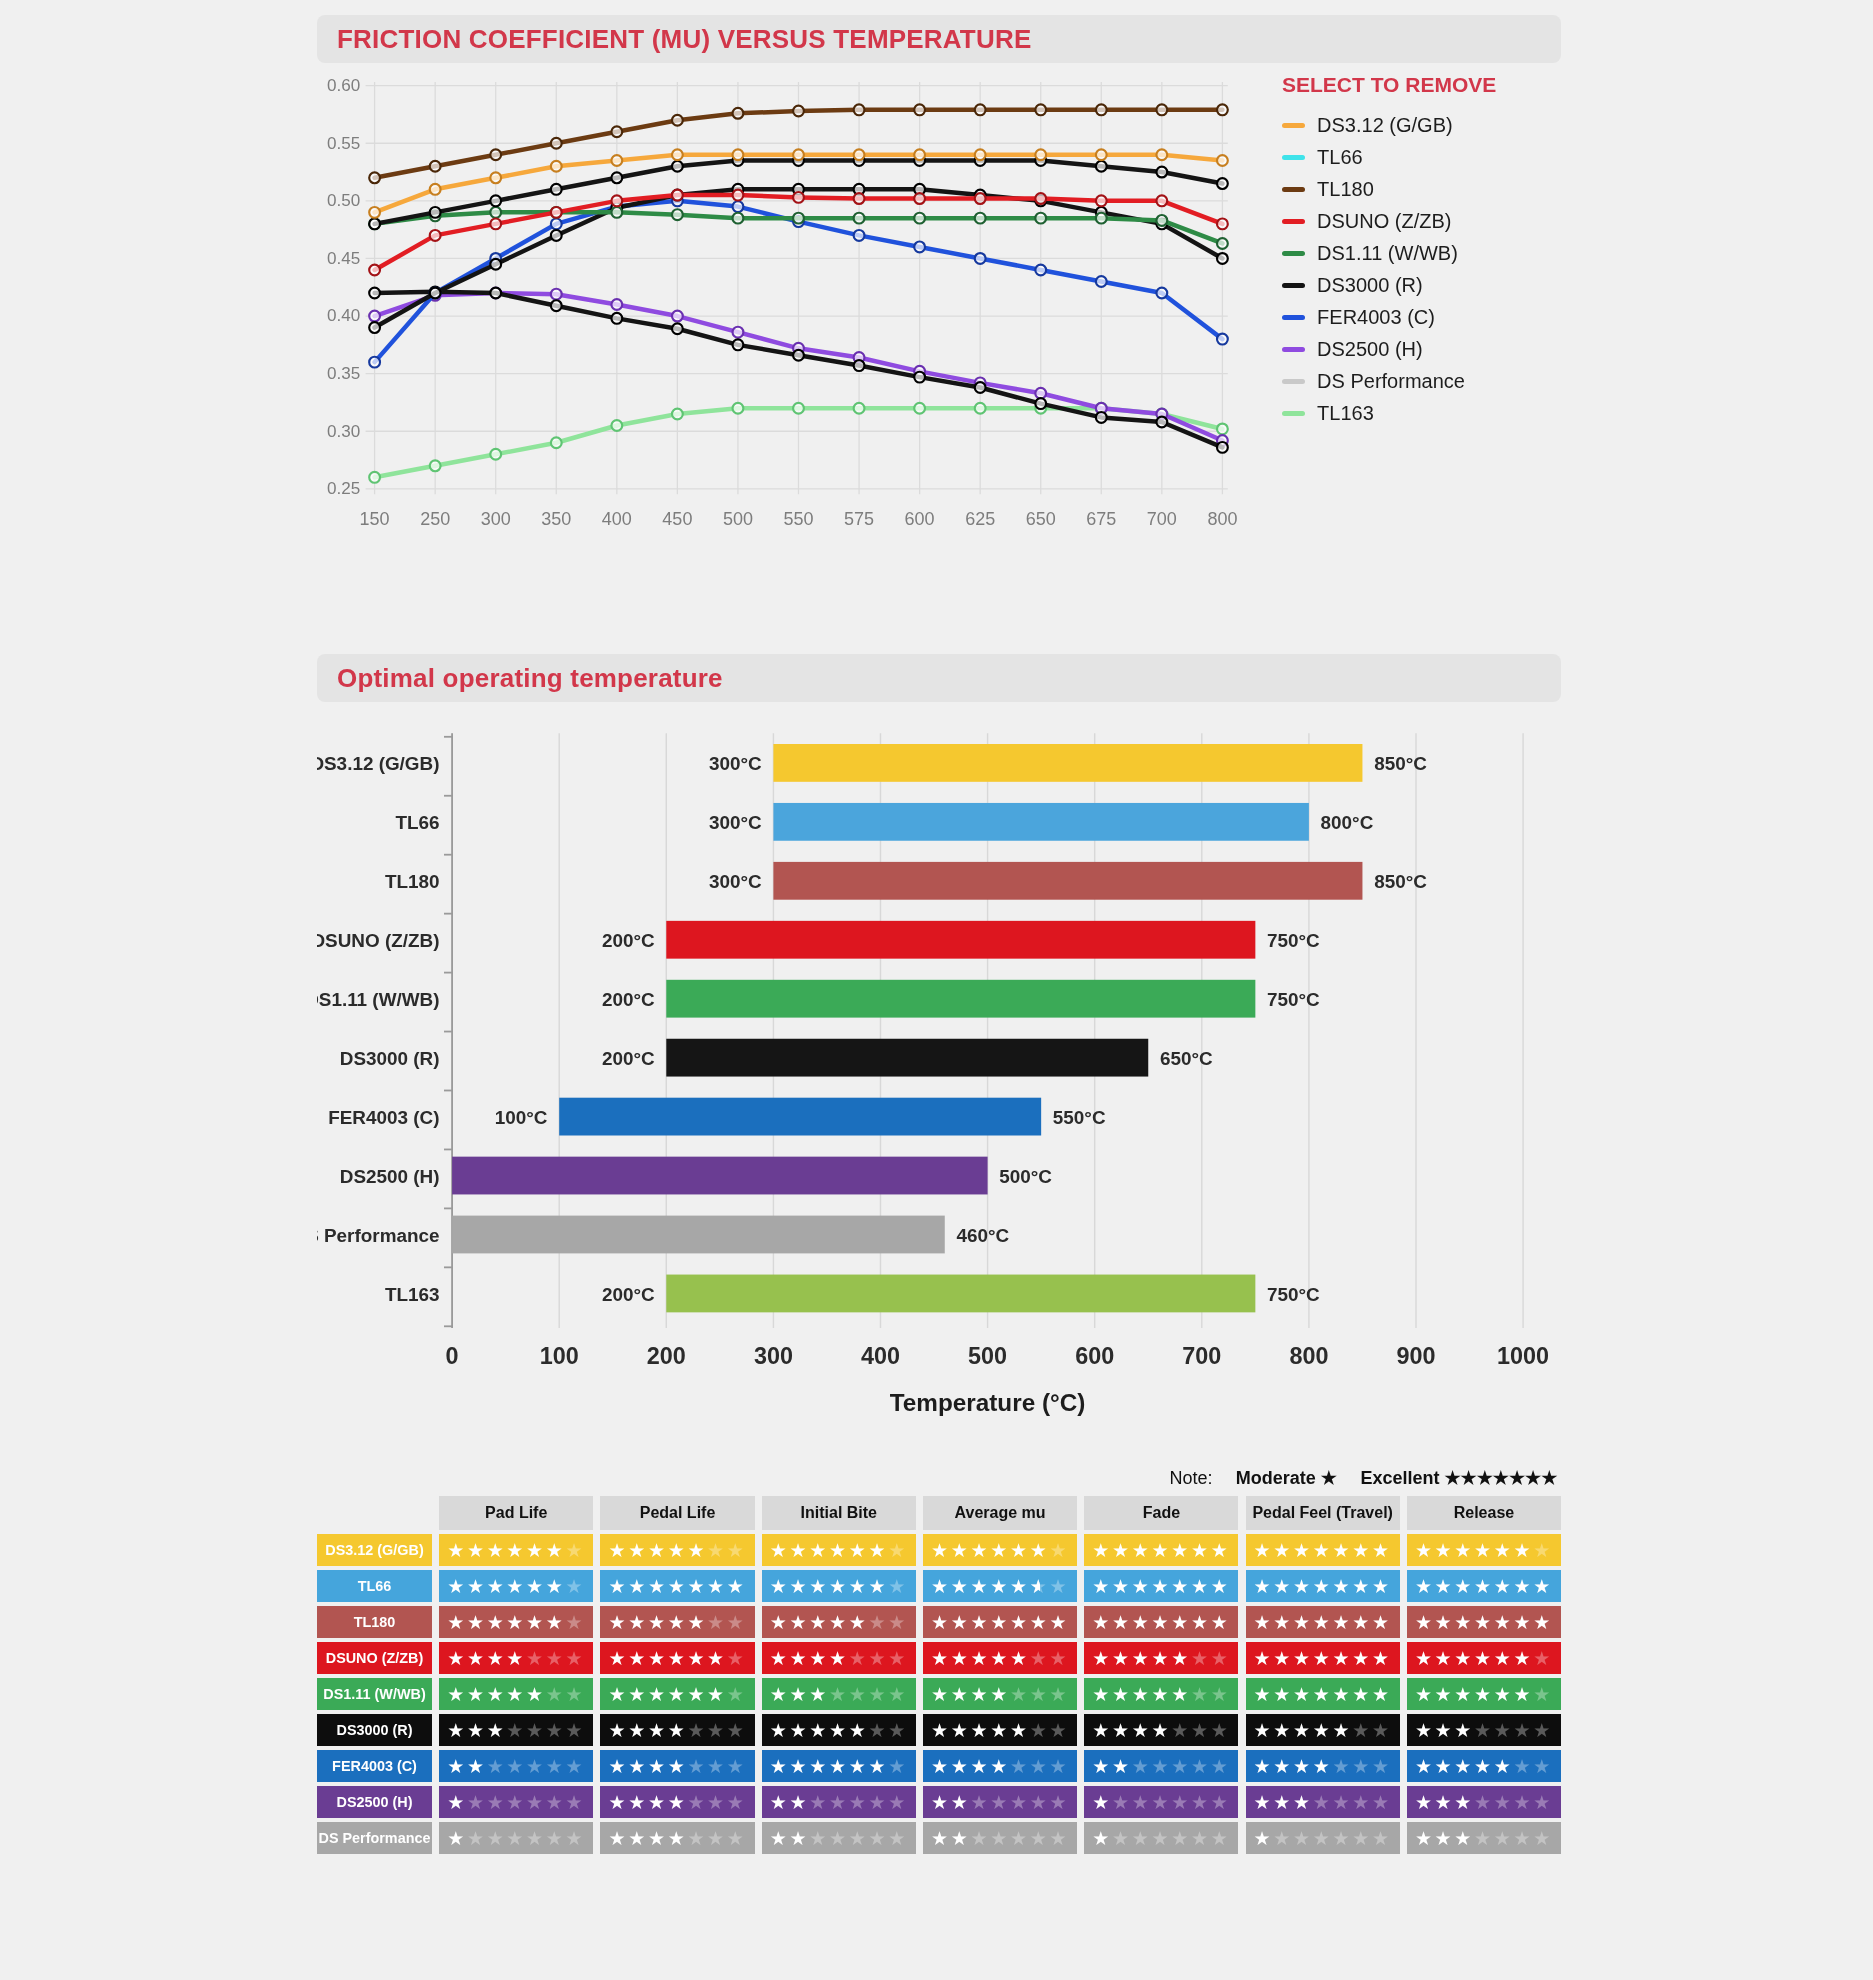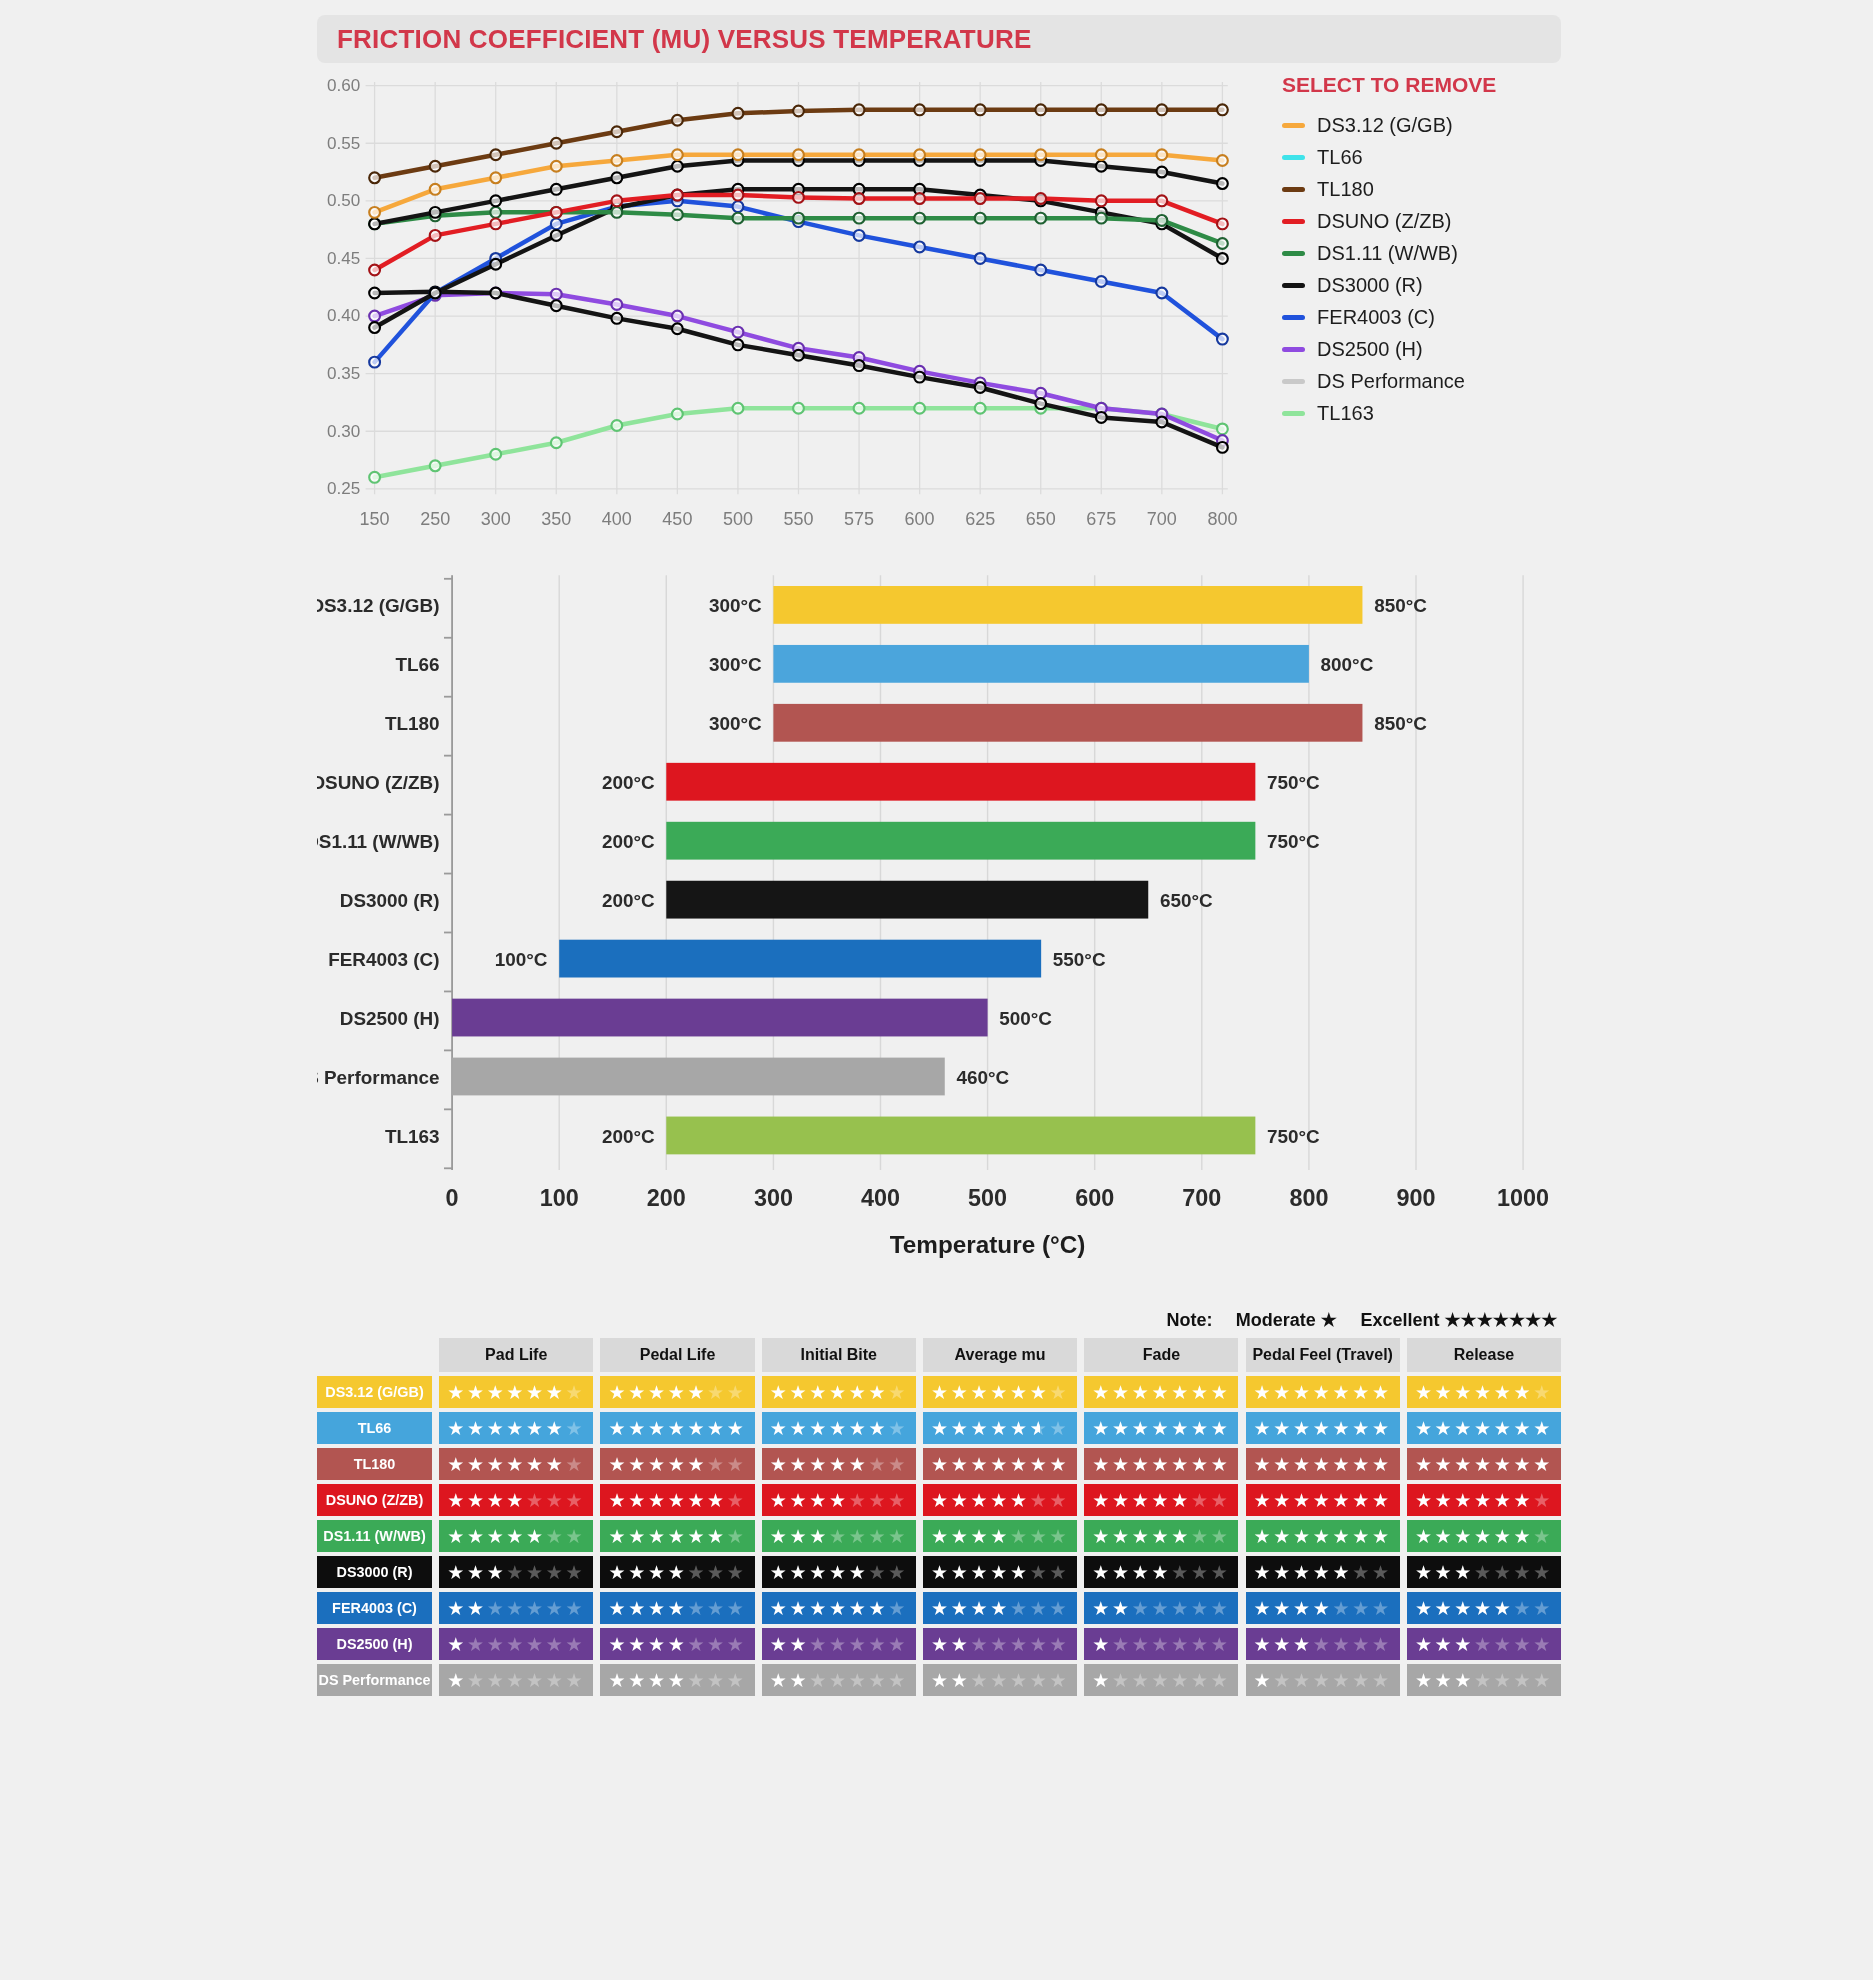--- a/index.html
+++ b/index.html
@@ -9,21 +9,21 @@
   .title-bar h2{margin:0;color:#d2374a;font-size:26px;font-weight:bold;letter-spacing:0.2px;}
   .chart-row{display:flex;margin-top:8px;}
   .legend{margin-left:38px;padding-top:1.8px;width:270px;}
   .legend-title{color:#d2374a;font-weight:bold;font-size:21px;margin-bottom:12.6px;}
   .legend-item{display:flex;align-items:center;height:32px;cursor:pointer;}
   .legend-swatch{width:23.4px;height:5.4px;border-radius:2.7px;margin-right:11.7px;flex:0 0 auto;}
   .legend-label{font-size:20px;color:#1d1d1d;font-weight:500;}
   .sec2-title{margin-top:110px;}
   .sec3-title{margin-top:83px;}
   .note-row{margin-top:27px;text-align:right;font-size:18px;color:#111;padding-right:3.6px;}
-  .note-row b{font-weight:bold;margin-top:10px;}
+  .note-row b{font-weight:normal;margin-top:10px;}
   .note-seg{margin-left:23.4px;font-weight:bold;}
   .perf-table{margin-top:7.2px;}
   .pt-grid{display:grid;grid-template-columns:115px repeat(7,1fr);column-gap:7.2px;row-gap:4.5px;}
   .pt-head{background:#d9d9d9;height:34px;display:flex;align-items:center;justify-content:center;font-weight:bold;font-size:16px;color:#111;}
   .pt-spacer{background:transparent;}
   .pt-label{height:31.5px;display:flex;align-items:center;justify-content:center;color:#fff;font-weight:bold;font-size:14.4px;}
   .pt-cell{height:31.5px;display:flex;align-items:center;justify-content:center;}
   .star{font-size:19px;line-height:1;letter-spacing:2.7px;color:rgba(255,255,255,0.32);position:relative;display:inline-block;}
   .star.full{color:#ffffff;}
   .star.half::after{content:"★";position:absolute;left:0;top:0;width:54%;overflow:hidden;color:#ffffff;}
@@ -307,20 +307,23 @@
               <span class="legend-label">DS Performance</span>
             </div>
             <div class="legend-item">
               <span class="legend-swatch" style="background: rgb(143, 228, 155);"></span>
               <span class="legend-label">TL163</span>
             </div>
           </div>
     </div>
   </div>
 
+  <div class="title-bar sec2-title">
+    <h2>Optimal operating temperature</h2>
+  </div>
 
   <svg id="bar-chart" width="1244" height="711" style="margin-top:23.4px;" viewBox="0 0 1382 790">
         <line x1="150" y1="8" x2="150" y2="669" stroke="#d8d8d8" stroke-width="1.6"></line>
         <text x="150" y="709" text-anchor="middle" font-size="26" font-weight="bold" fill="#2b2b2b">0</text>
         <line x1="269" y1="8" x2="269" y2="669" stroke="#d8d8d8" stroke-width="1.6"></line>
         <text x="269" y="709" text-anchor="middle" font-size="26" font-weight="bold" fill="#2b2b2b">100</text>
         <line x1="388" y1="8" x2="388" y2="669" stroke="#d8d8d8" stroke-width="1.6"></line>
         <text x="388" y="709" text-anchor="middle" font-size="26" font-weight="bold" fill="#2b2b2b">200</text>
         <line x1="507" y1="8" x2="507" y2="669" stroke="#d8d8d8" stroke-width="1.6"></line>
         <text x="507" y="709" text-anchor="middle" font-size="26" font-weight="bold" fill="#2b2b2b">300</text>

